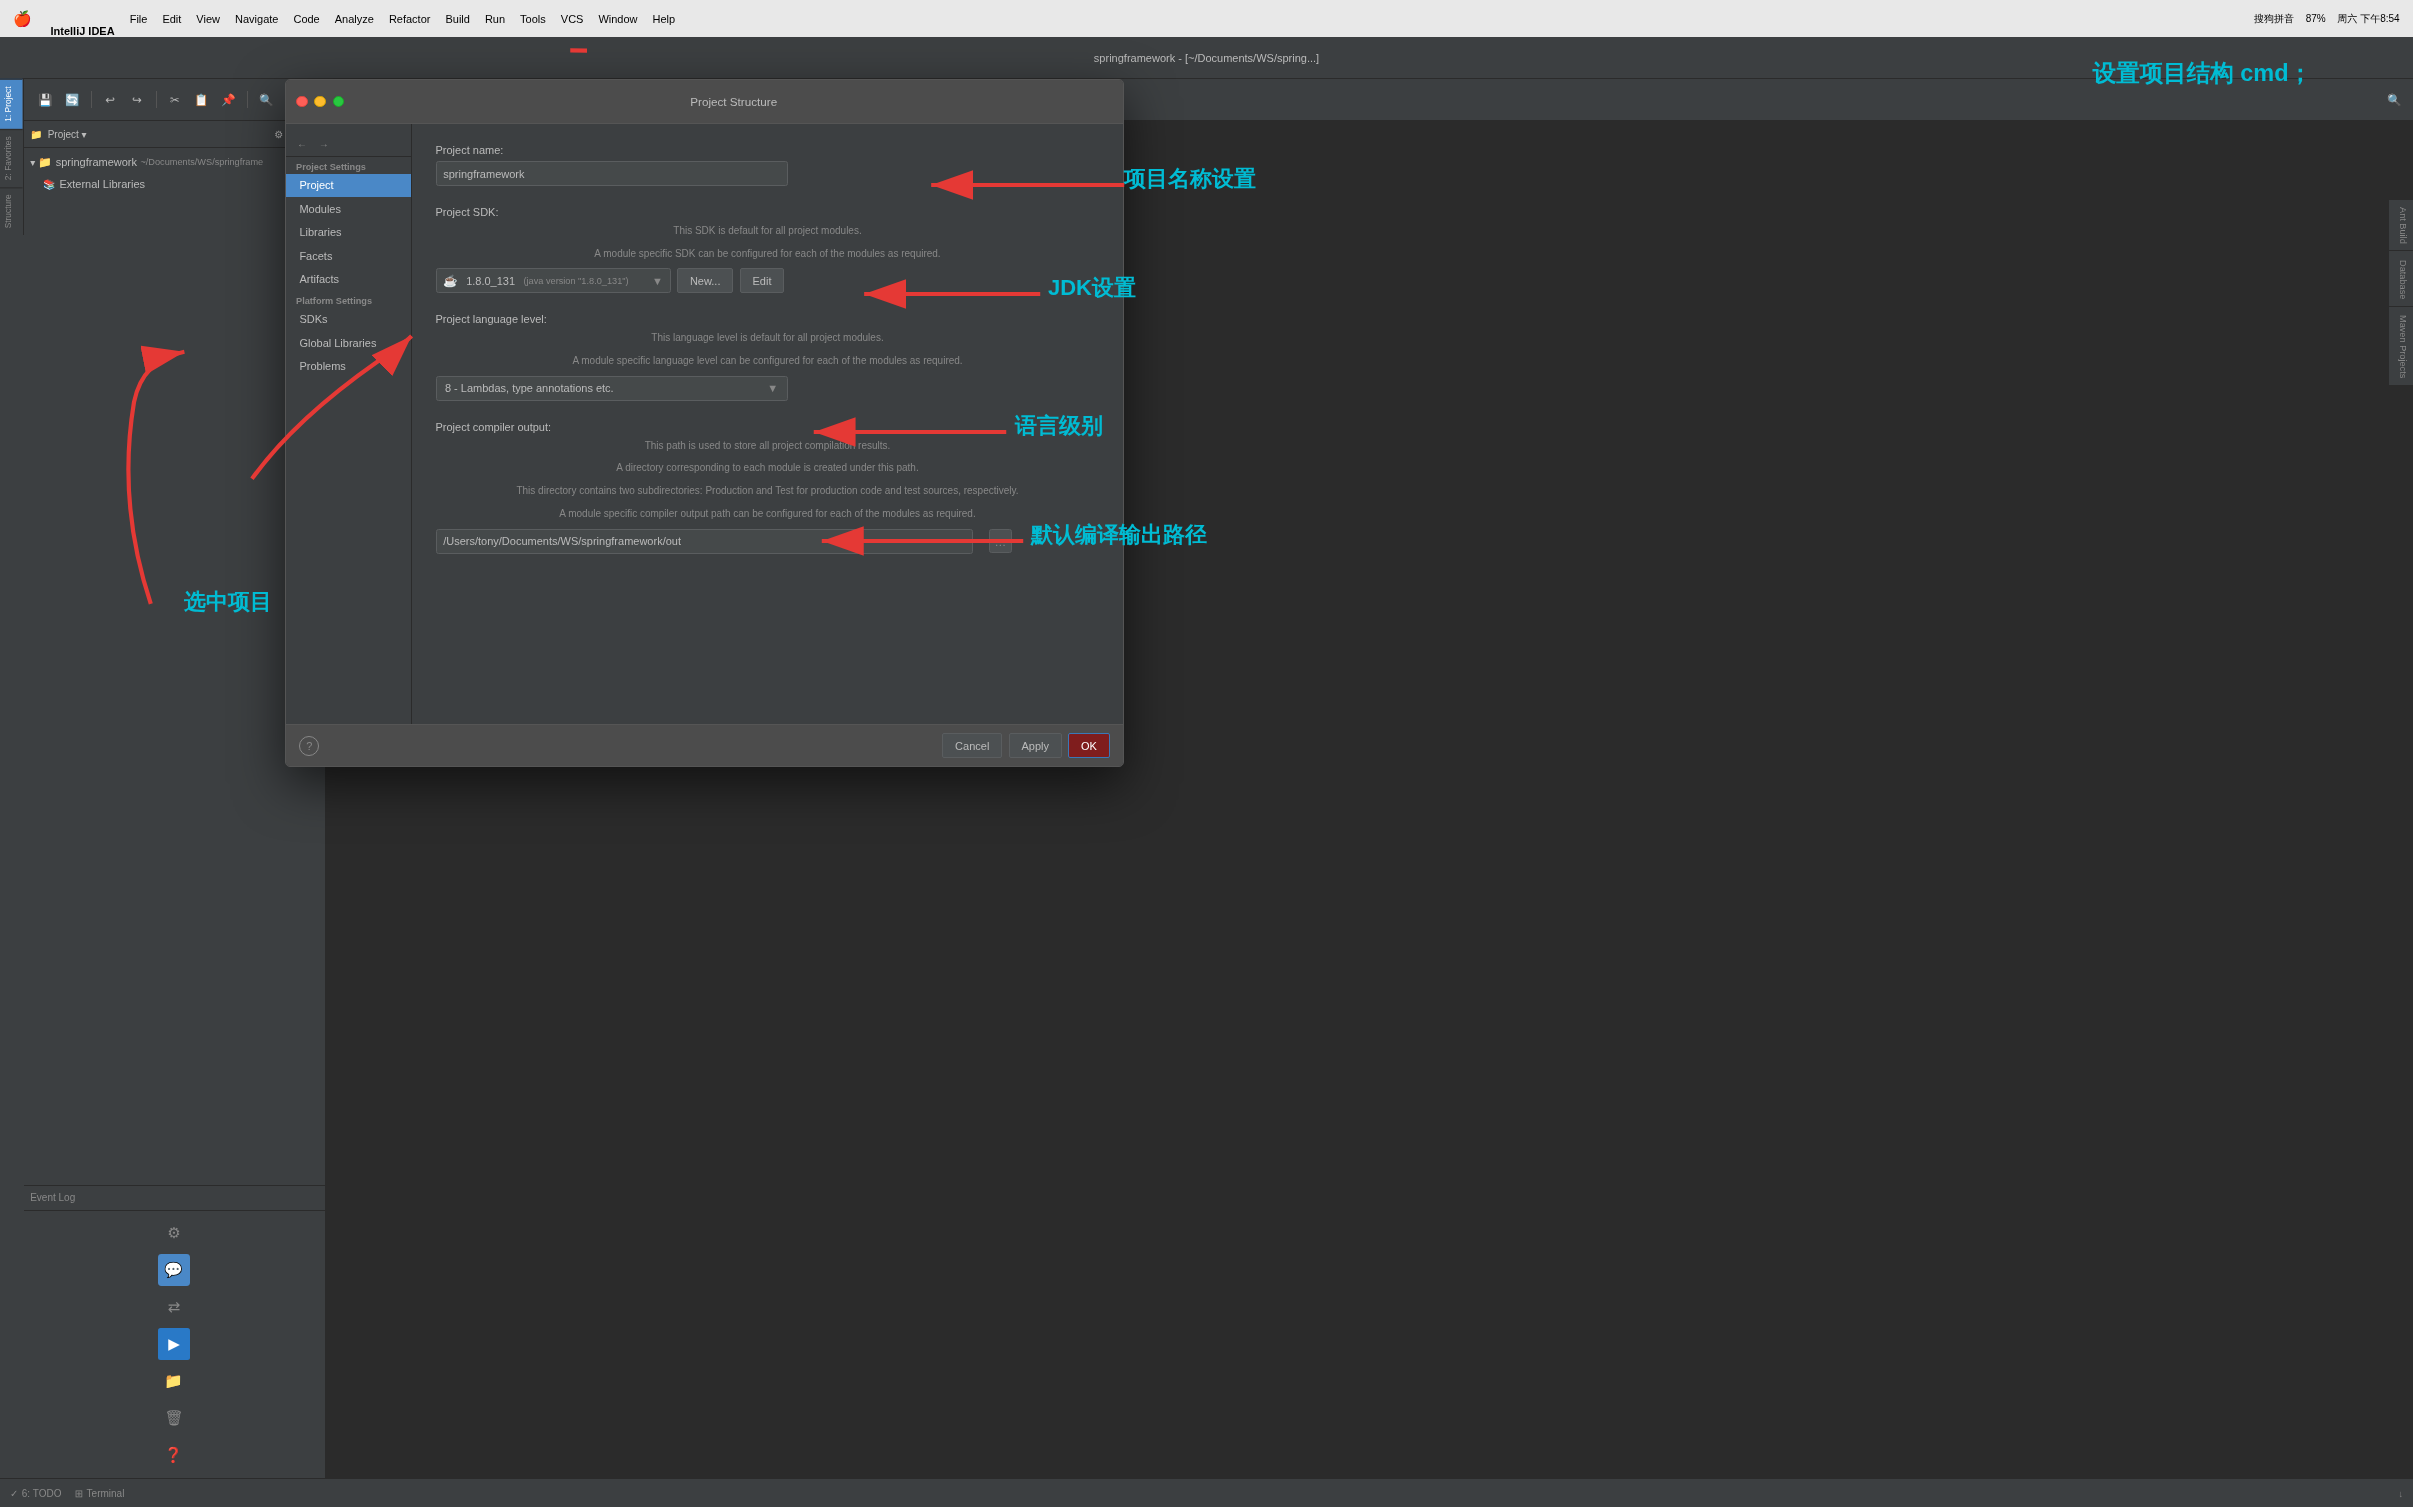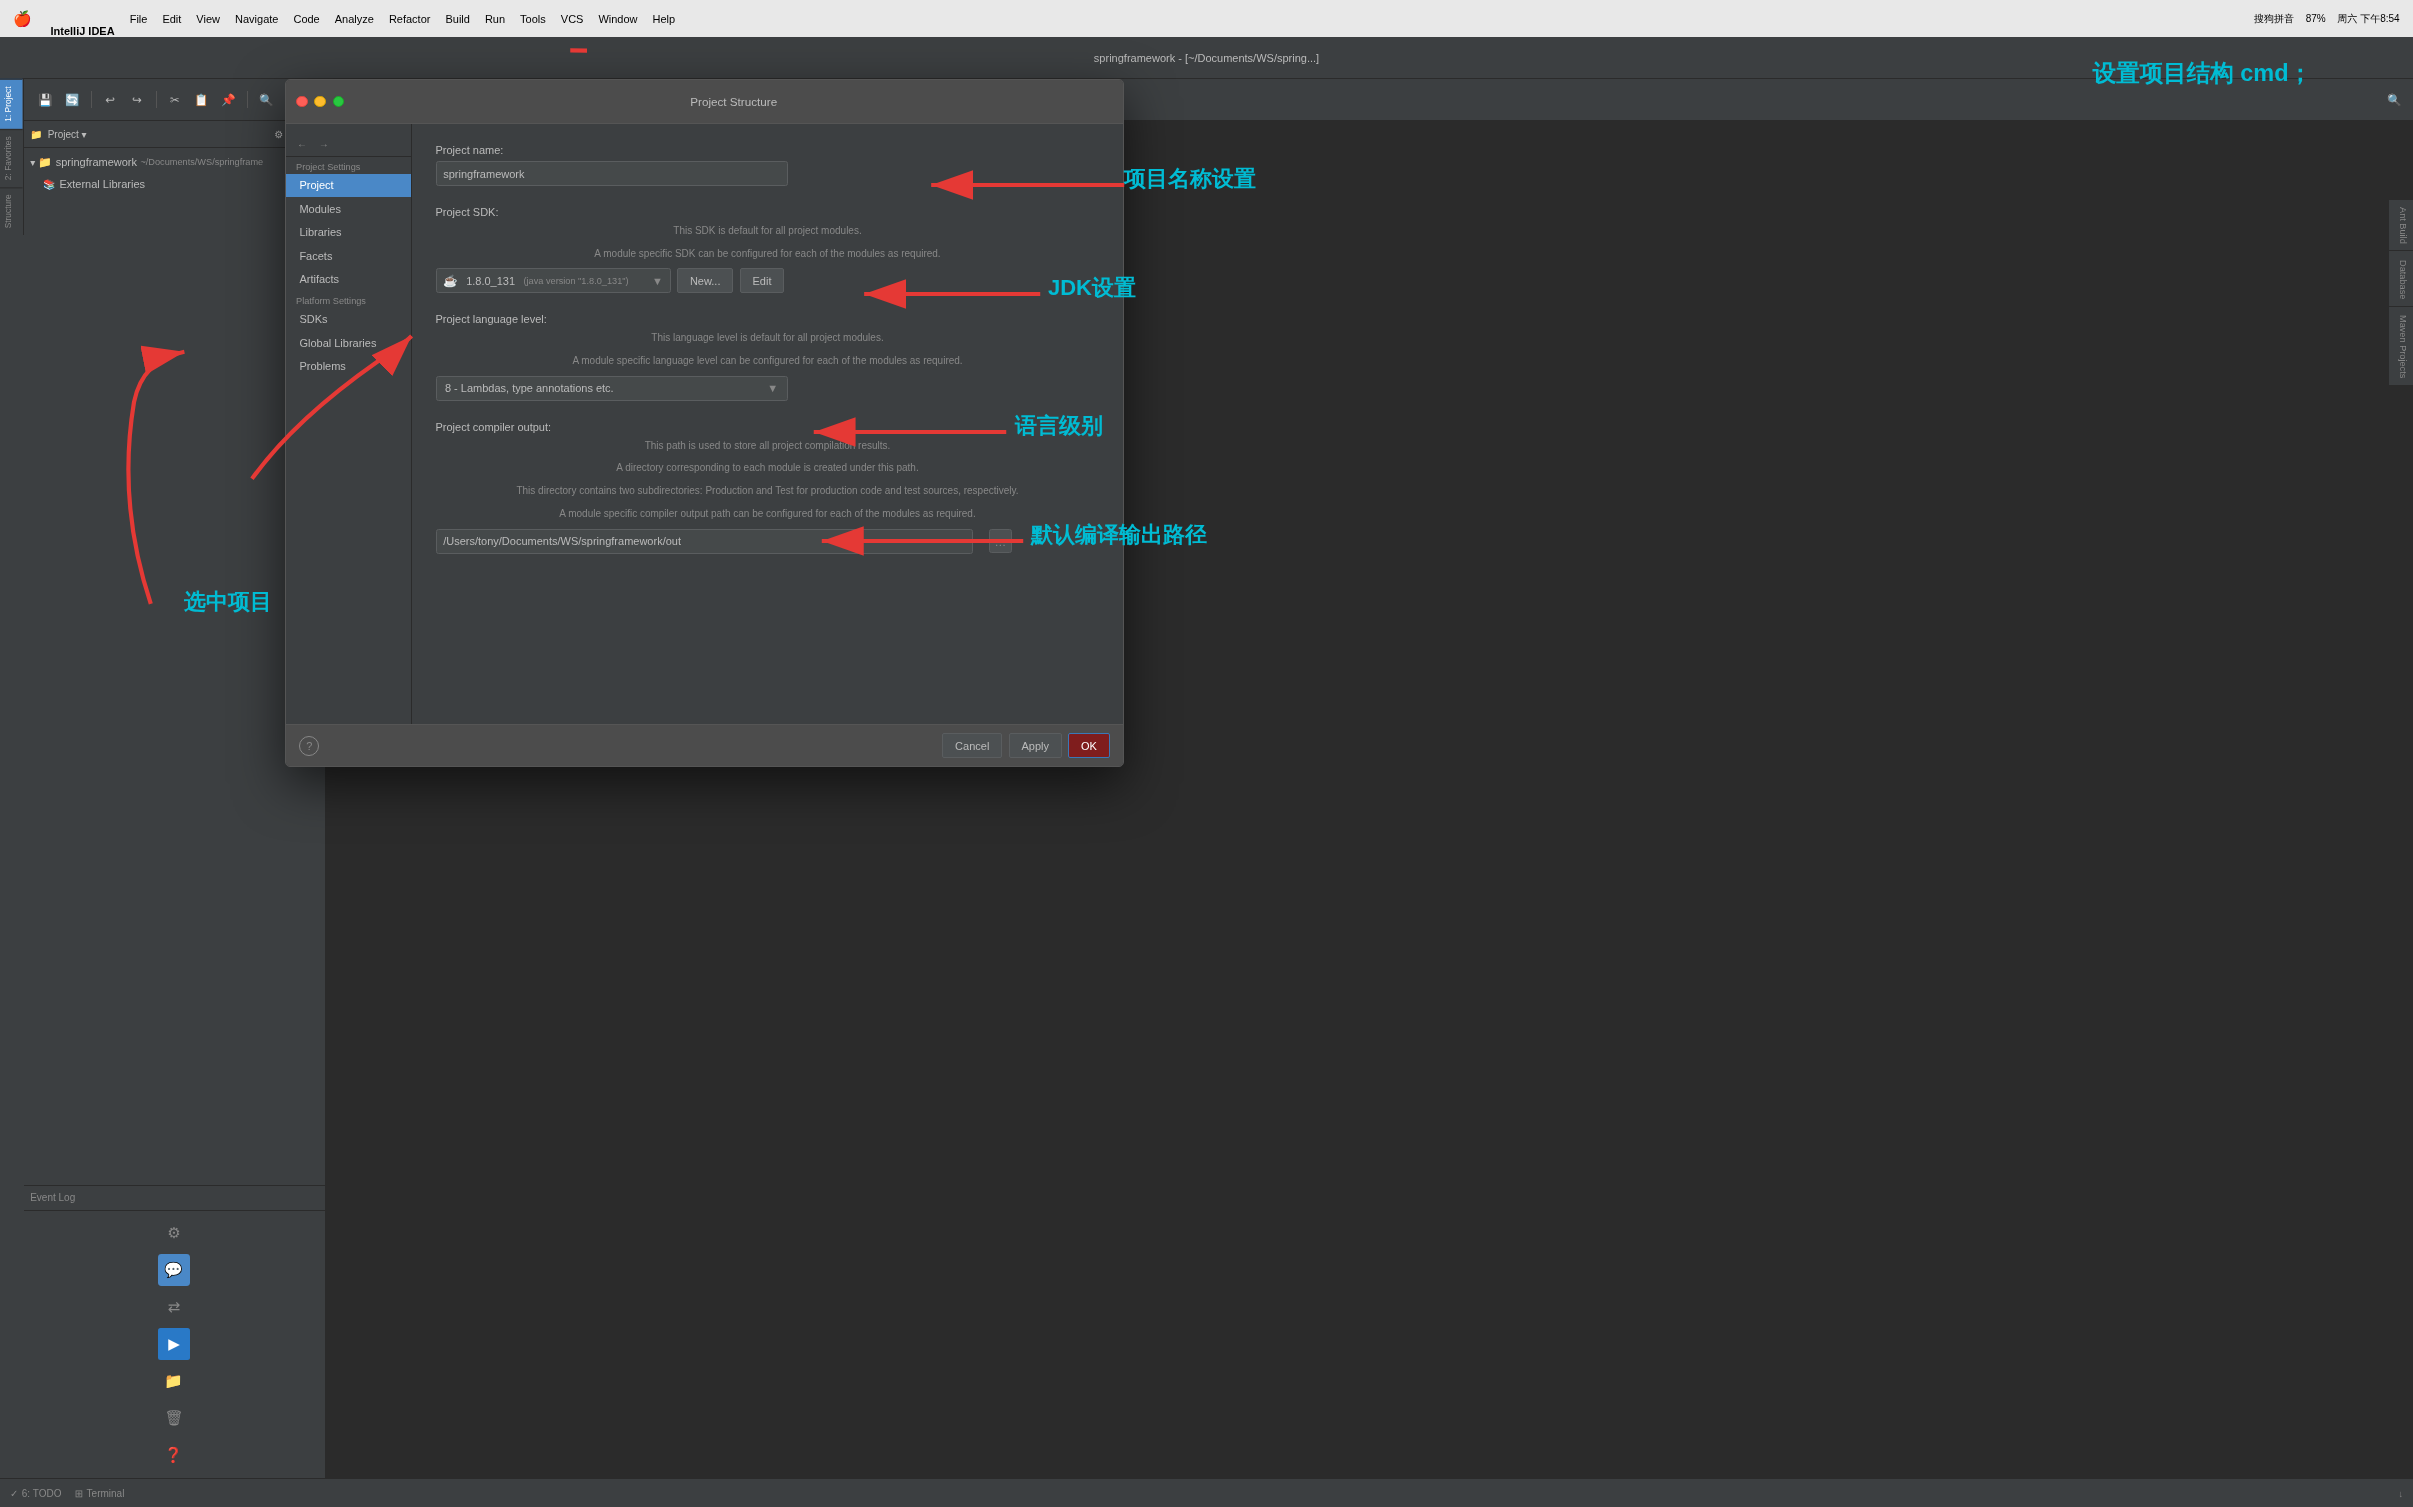--- a/index.html
+++ b/index.html
@@ -217,21 +217,21 @@
     .dialog-nav {
       width: 126px;
       background: #3c3f41;
       border-right: 0.8px solid #2b2b2b;
       padding: 6.7px 0;
     }
     .nav-section-label {
       font-size: 9.2px;
       color: #888;
       padding: 5px 10px 1.7px;
-      font-weight: 400;
+      font-weight: 700;
     }
     .nav-item {
       height: 23.5px;
       display: flex;
       align-items: center;
       padding: 0 13.4px;
       cursor: pointer;
       font-size: 11px;
       color: #bbbbbb;
     }

